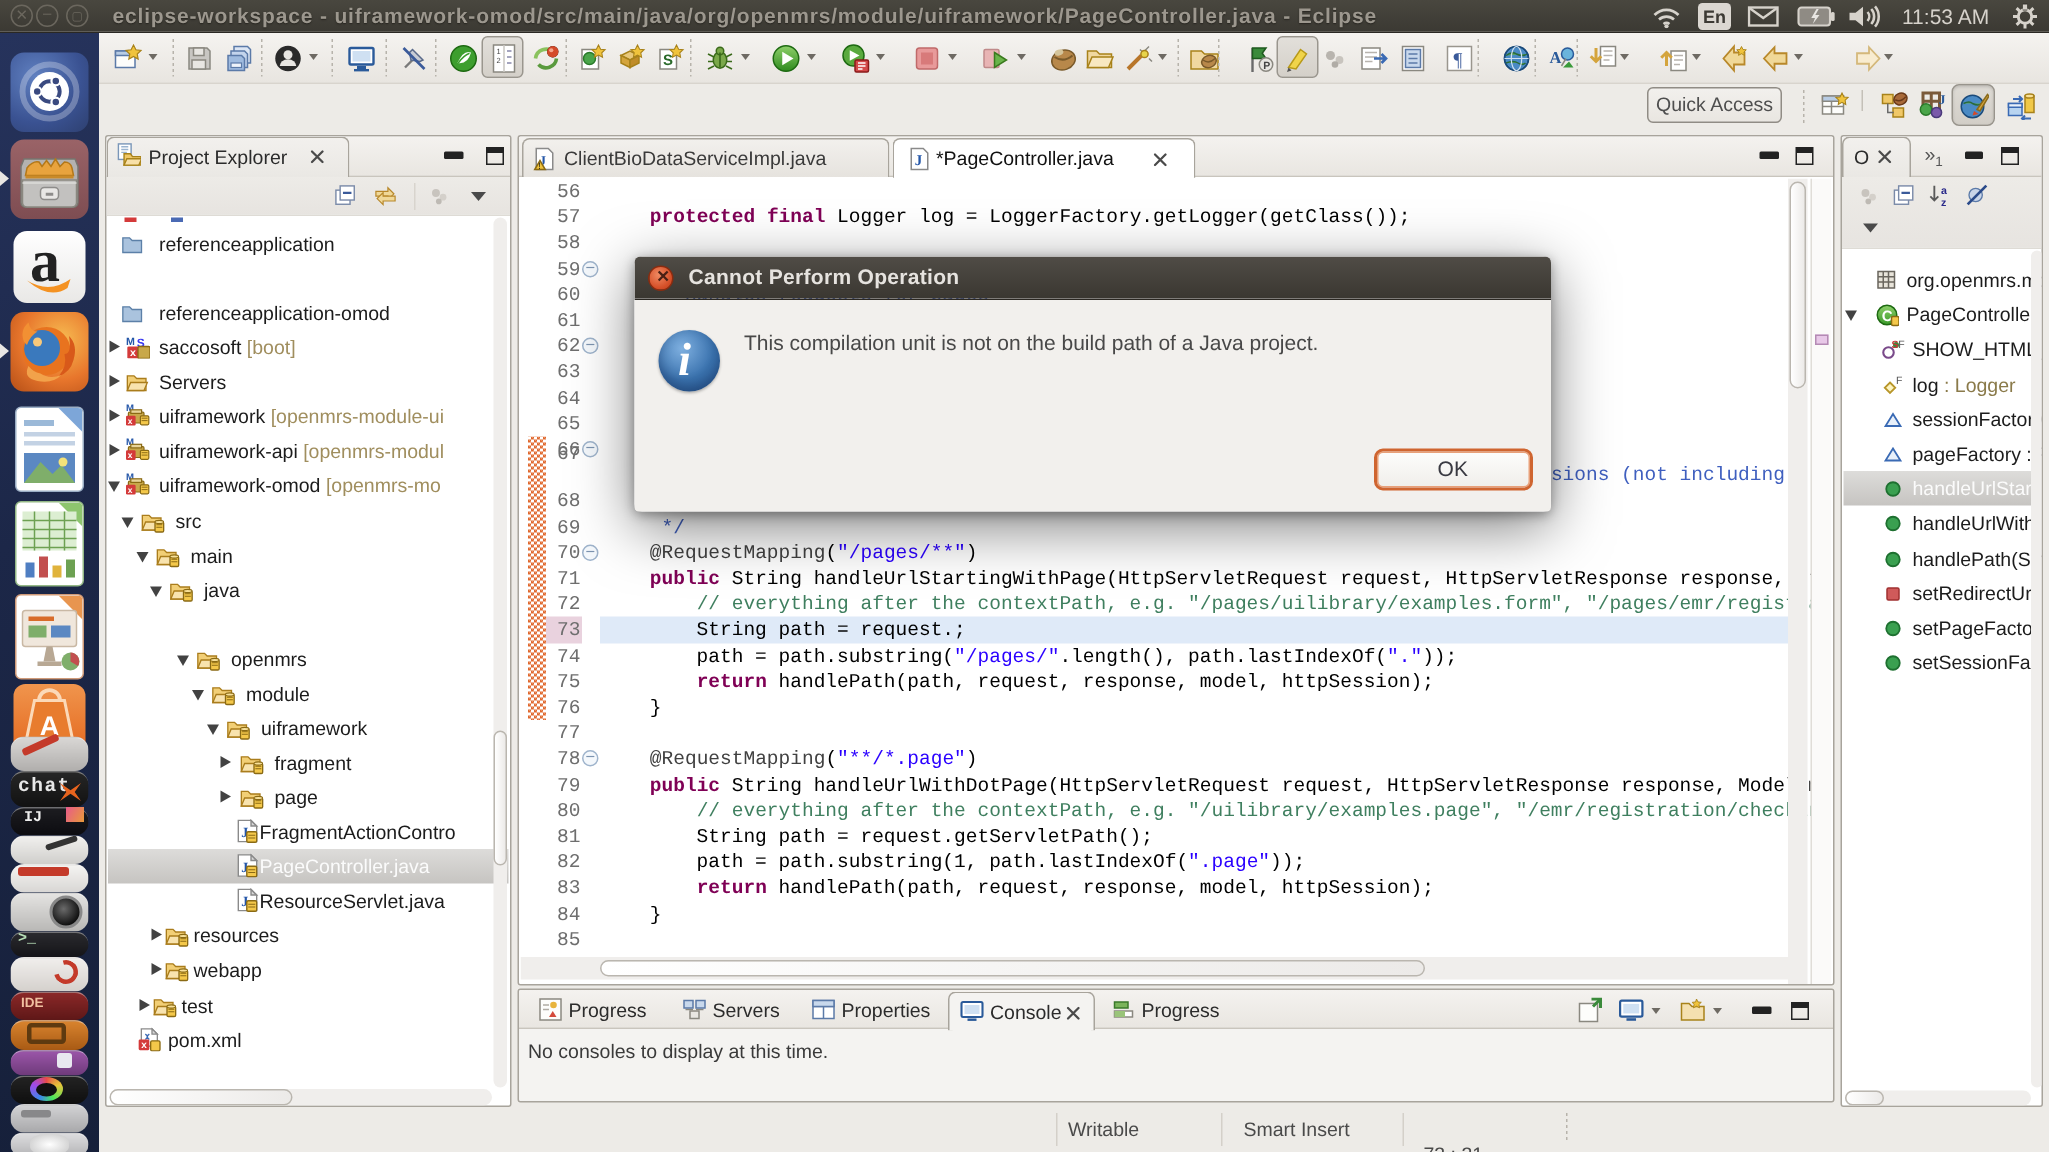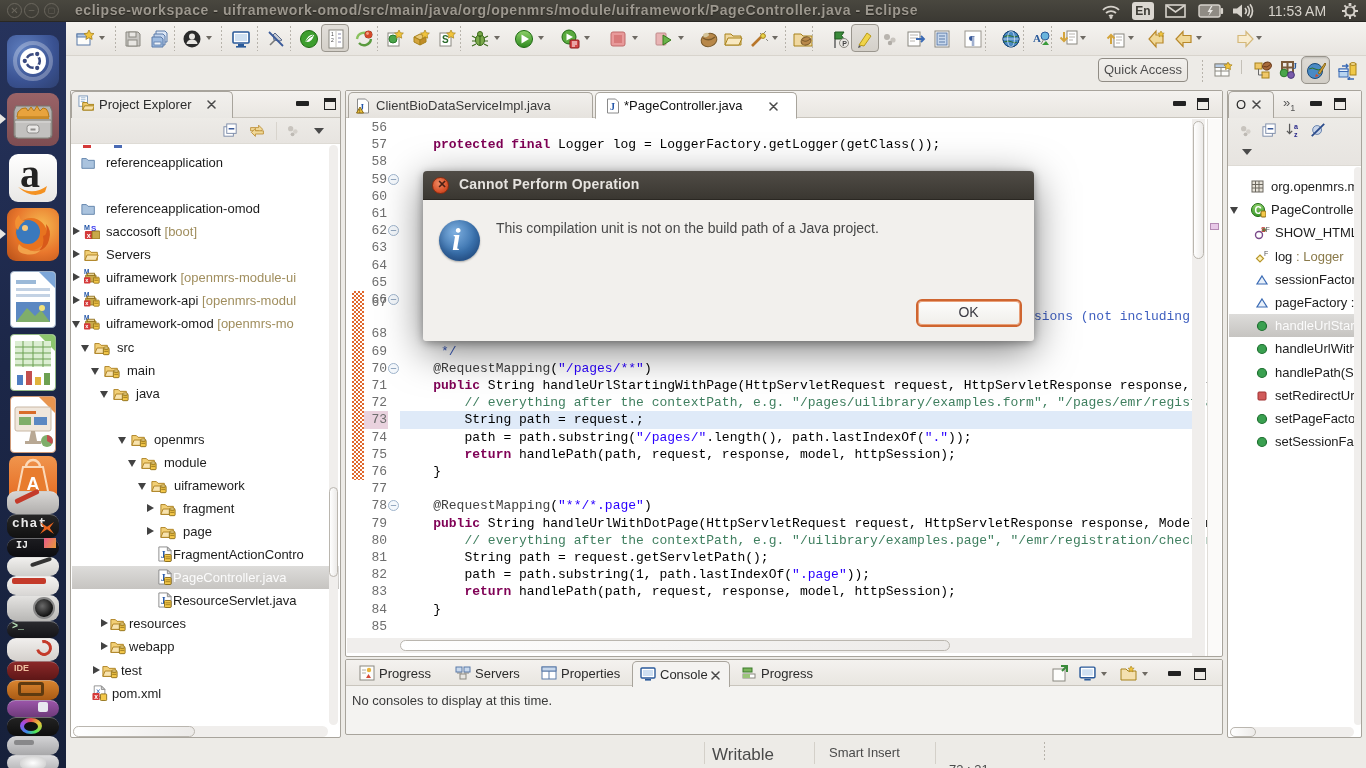--- a/index.html
+++ b/index.html
@@ -989,21 +989,21 @@
       <div class="trow" style="left:0;top:339px;width:133px">
         <div style="position:absolute;left:26px;top:4px"><svg width="16" height="16" viewBox="0 0 16 16">
             <circle cx="8" cy="8" r="4.5" fill="#3aa050" stroke="#1e7030" stroke-width="1.2"></circle>
           </svg></div>
         <span style="position:absolute;left:47px">setSessionFac</span>
       </div>
       <div class="sbtrack" style="left:126px;top:76px;width:8px;height:558px"></div>
       <div class="sbtrack" style="left:2px;top:636px;width:124px;height:10px"></div>
       <div class="sbthumb" style="left:2px;top:636px;width:26px;height:10px"></div>
     </div>
-<div style="position:absolute;left:646px;top:723px;font-size:17px;color:#4a4a4a">Writable</div>
+<div style="position:absolute;left:646px;top:723px;font-size:13px;color:#4a4a4a">Writable</div>
 <div style="position:absolute;left:763px;top:723px;font-size:13px;color:#4a4a4a">Smart Insert</div>
 <div style="position:absolute;left:883px;top:740px;font-size:13px;color:#4a4a4a">73 : 31</div>
 <div style="position:absolute;left:638px;top:720px;width:1px;height:22px;background:#d4d0c9"></div>
 <div style="position:absolute;left:748px;top:720px;width:1px;height:22px;background:#d4d0c9"></div>
 <div style="position:absolute;left:869px;top:720px;width:1px;height:22px;background:#d4d0c9"></div>
 <div class="tsep" style="left:978px;top:720px;height:20px"></div>
 </div>
 <div style="position:absolute;left:423px;top:171px;width:611px;height:170px;border-radius:5px;box-shadow:0 10px 40px rgba(0,0,0,.5),0 2px 8px rgba(0,0,0,.35)">
 <div style="position:absolute;left:0;top:0;width:611px;height:29px;background:linear-gradient(#504c46,#3a3731);border-radius:4px 4px 0 0;border-bottom:1px solid #2a2722">
 <div style="position:absolute;left:9px;top:6px;width:17px;height:17px;border-radius:50%;background:radial-gradient(circle at 40% 35%,#f08a62,#d54f28 65%,#b83c1a);border:1px solid #8a2c10"></div>

